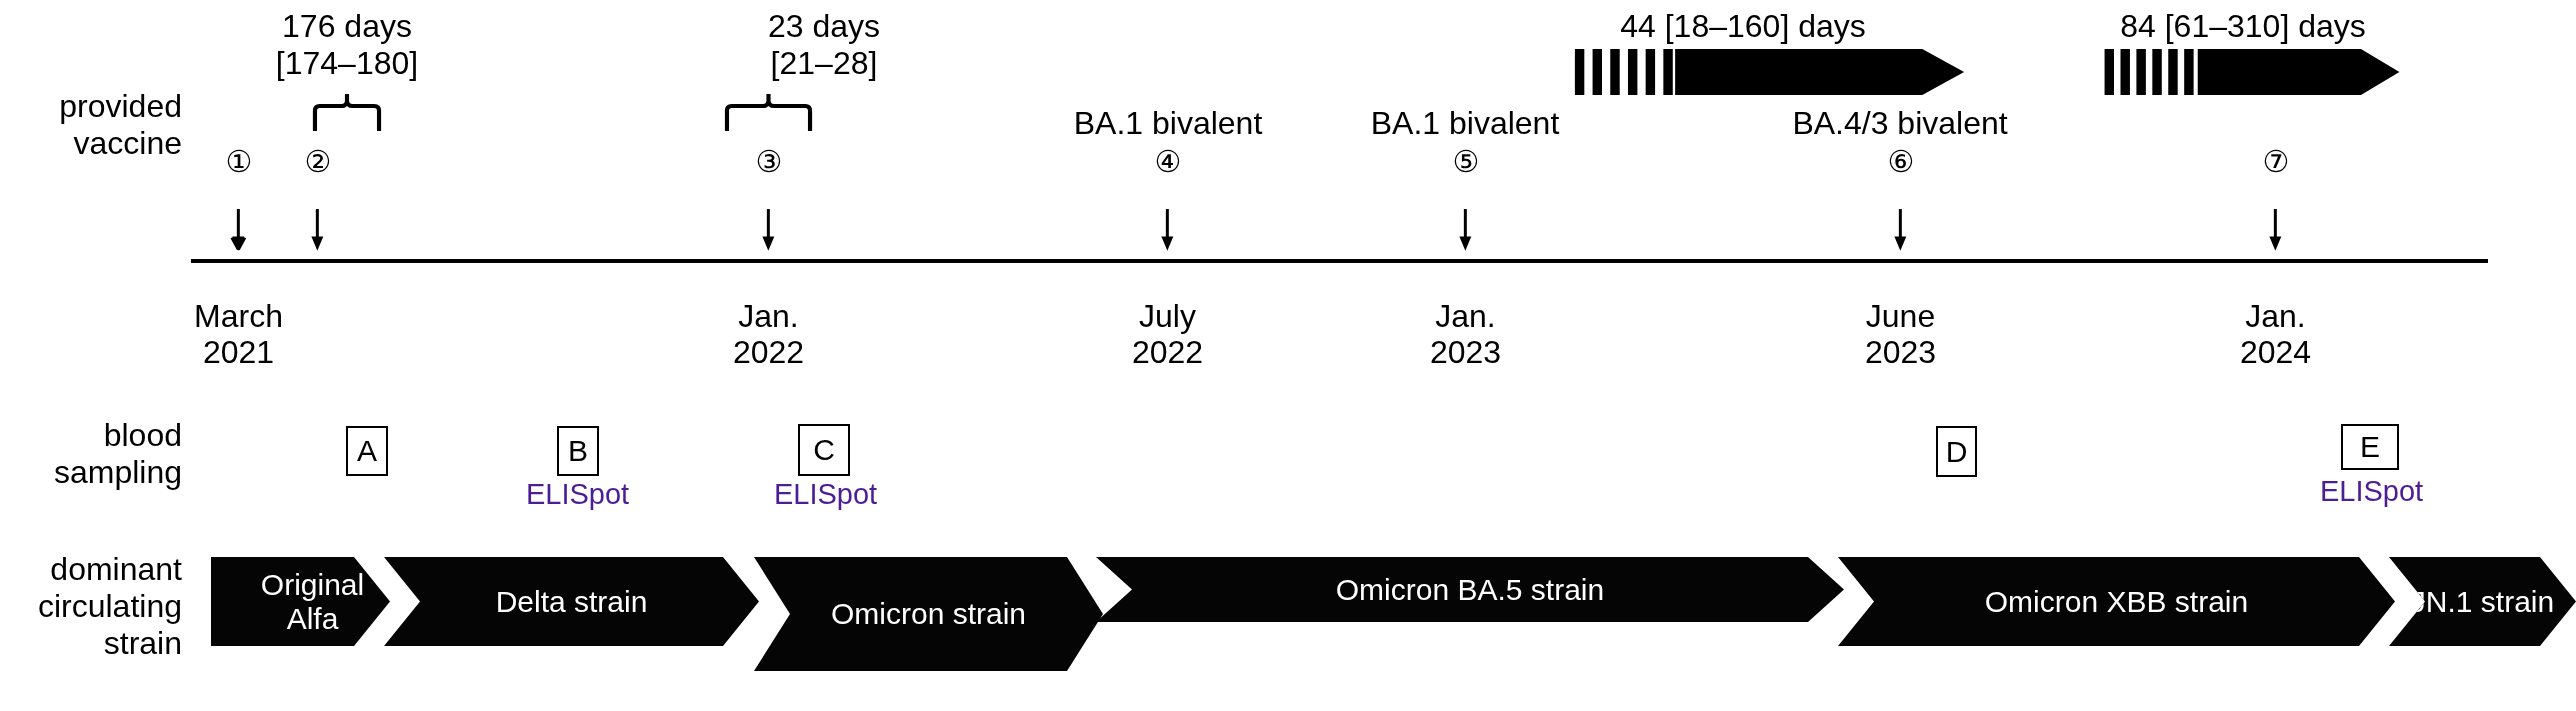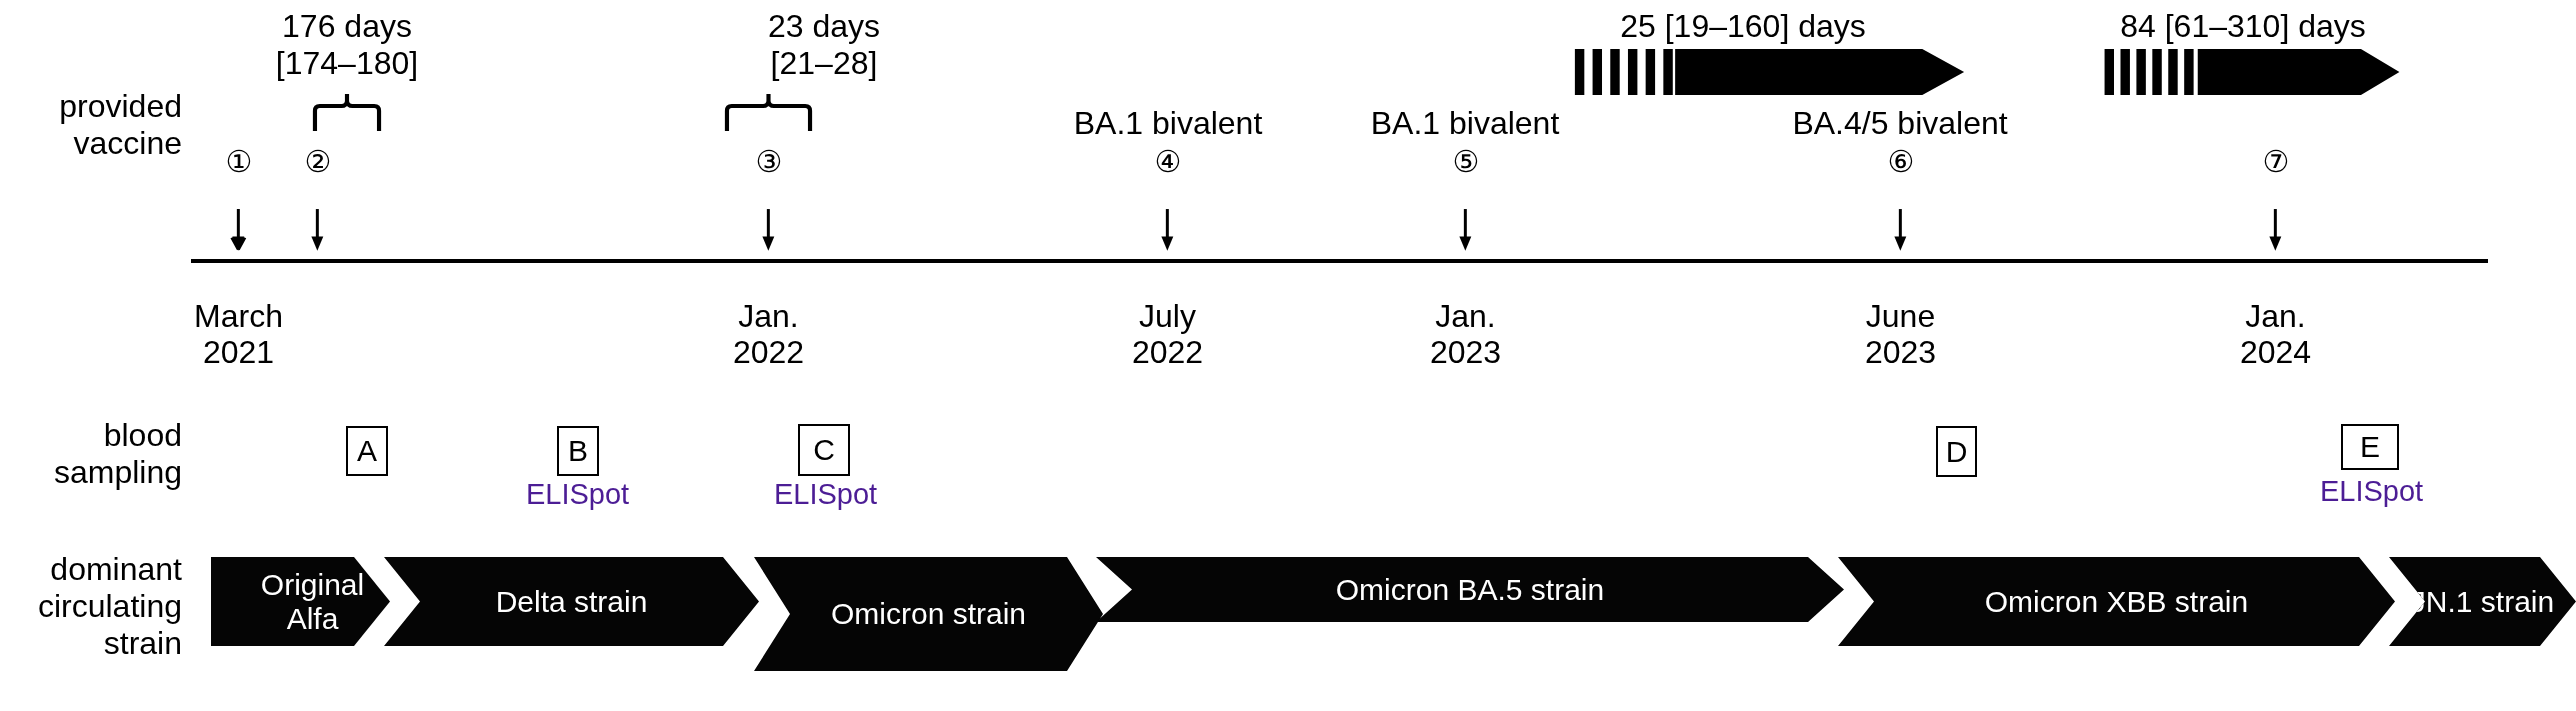--- a/index.html
+++ b/index.html
@@ -158,21 +158,21 @@
     <div>[21–28]</div>
   </div>
   <div class="abs brace" style="left:724px; top:94px;">
     <svg width="89" height="37" viewBox="0 0 150 62">
       <path d="M5,62 L5,28 Q5,20 13,20 L66,20 Q74,20 75,12 L75,0
                L75,12 Q76,20 84,20 L137,20 Q145,20 145,28 L145,62" fill="none" stroke="#000" stroke-width="7" stroke-linecap="butt"></path>
     </svg>
   </div>
 
   <div class="abs interval-label nowrap" style="left:1573px; top:8.3px; width:340px;">
-    <div>25 [19–160] days</div>
+    <div>44 [18–160] days</div>
   </div>
   <div class="abs hatcharrow" style="left:1573px; top:49px;">
     <svg width="393" height="46" viewBox="0 0 660 78">
       <rect x="0" y="0" width="16" height="78" fill="#000"></rect>
       <rect x="30" y="0" width="16" height="78" fill="#000"></rect>
       <rect x="60" y="0" width="16" height="78" fill="#000"></rect>
       <rect x="90" y="0" width="16" height="78" fill="#000"></rect>
       <rect x="120" y="0" width="16" height="78" fill="#000"></rect>
       <rect x="150" y="0" width="16" height="78" fill="#000"></rect>
       <path d="M170,0 L560,0 L560,-16 L660,39 L560,94 L560,78 L170,78 Z" fill="#000"></path>
@@ -189,21 +189,21 @@
       <rect x="54" y="0" width="16" height="78" fill="#000"></rect>
       <rect x="81" y="0" width="16" height="78" fill="#000"></rect>
       <rect x="108" y="0" width="16" height="78" fill="#000"></rect>
       <rect x="135" y="0" width="16" height="78" fill="#000"></rect>
       <path d="M158,0 L408,0 L408,-16 L500,39 L408,94 L408,78 L158,78 Z" fill="#000"></path>
     </svg>
   </div>
 
   <div class="abs vaccine-name" style="left:1037px; top:97px; width:262px;">BA.1 bivalent</div>
   <div class="abs vaccine-name" style="left:1334px; top:97px; width:262px;">BA.1 bivalent</div>
-  <div class="abs vaccine-name" style="left:1751px; top:97px; width:298px;">BA.4/5 bivalent</div>
+  <div class="abs vaccine-name" style="left:1751px; top:97px; width:298px;">BA.4/3 bivalent</div>
 
   <div class="abs circled" style="left:209px;  top:147px; width:60px;">①</div>
   <div class="abs circled" style="left:288px;  top:147px; width:60px;">②</div>
   <div class="abs circled" style="left:739px; top:147px; width:60px;">③</div>
   <div class="abs circled" style="left:1138px; top:147px; width:60px;">④</div>
   <div class="abs circled" style="left:1436px; top:147px; width:60px;">⑤</div>
   <div class="abs circled" style="left:1871px; top:147px; width:60px;">⑥</div>
   <div class="abs circled" style="left:2246px; top:147px; width:60px;">⑦</div>
 
   <div class="abs downarrow" style="left:230px;  top:209px;">

